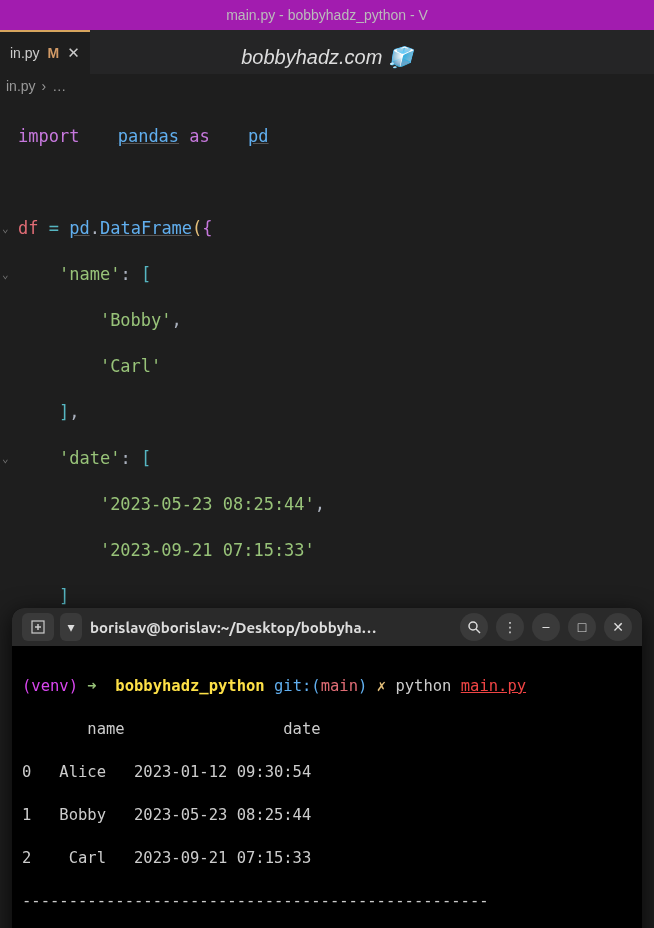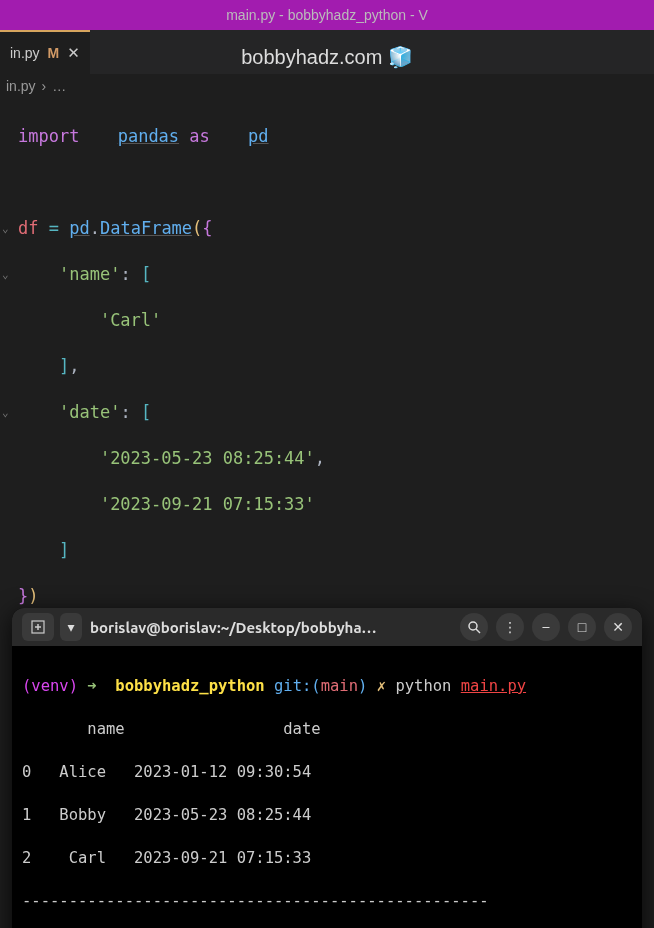--- a/index.html
+++ b/index.html
@@ -27,20 +27,21 @@
   .watermark {
     position: absolute;
     top: 45px;
     left: 0;
     right: 0;
     text-align: center;
     color: #ddd;
     font-size: 20px;
     font-family: 'Segoe UI', sans-serif;
     z-index: 5;
+    font-style: italic;
   }
   .watermark .cube { display: inline-block; }
   .tab-bar {
     height: 44px;
     background: #252526;
     display: flex;
     align-items: stretch;
   }
   .tab {
     display: flex;
@@ -166,20 +167,21 @@
   <span>in.py</span>
   <span>›</span>
   <span>…</span>
 </div>
 
 <div class="editor">
 <div><span class="tok-keyword">import</span> <span class="tok-module">pandas</span> <span class="tok-keyword">as</span> <span class="tok-module">pd</span></div>
 <div>&nbsp;</div>
 <div><span class="fold">⌄</span><span class="tok-var">df</span> <span class="tok-op">=</span> <span class="tok-module-call">pd</span><span class="tok-punct">.</span><span class="tok-module-call">DataFrame</span><span class="tok-paren-y">(</span><span class="tok-paren-m">{</span></div>
 <div><span class="fold">⌄</span>    <span class="tok-string">'name'</span><span class="tok-punct">:</span> <span class="tok-paren-b">[</span></div>
+<div>        <span class="tok-string">'Bobby'</span><span class="tok-punct">,</span></div>
 <div>        <span class="tok-string">'Carl'</span></div>
 <div>    <span class="tok-paren-b">]</span><span class="tok-punct">,</span></div>
 <div><span class="fold">⌄</span>    <span class="tok-string">'date'</span><span class="tok-punct">:</span> <span class="tok-paren-b">[</span></div>
 <div>        <span class="tok-string">'2023-05-23 08:25:44'</span><span class="tok-punct">,</span></div>
 <div>        <span class="tok-string">'2023-09-21 07:15:33'</span></div>
 <div>    <span class="tok-paren-b">]</span></div>
 <div><span class="tok-paren-m">}</span><span class="tok-paren-y">)</span></div>
 <div>&nbsp;</div>
 <div>&nbsp;</div>
 <div><span class="tok-builtin">print</span><span class="tok-paren-y">(</span><span class="tok-var">df</span><span class="tok-paren-y">)</span></div>

